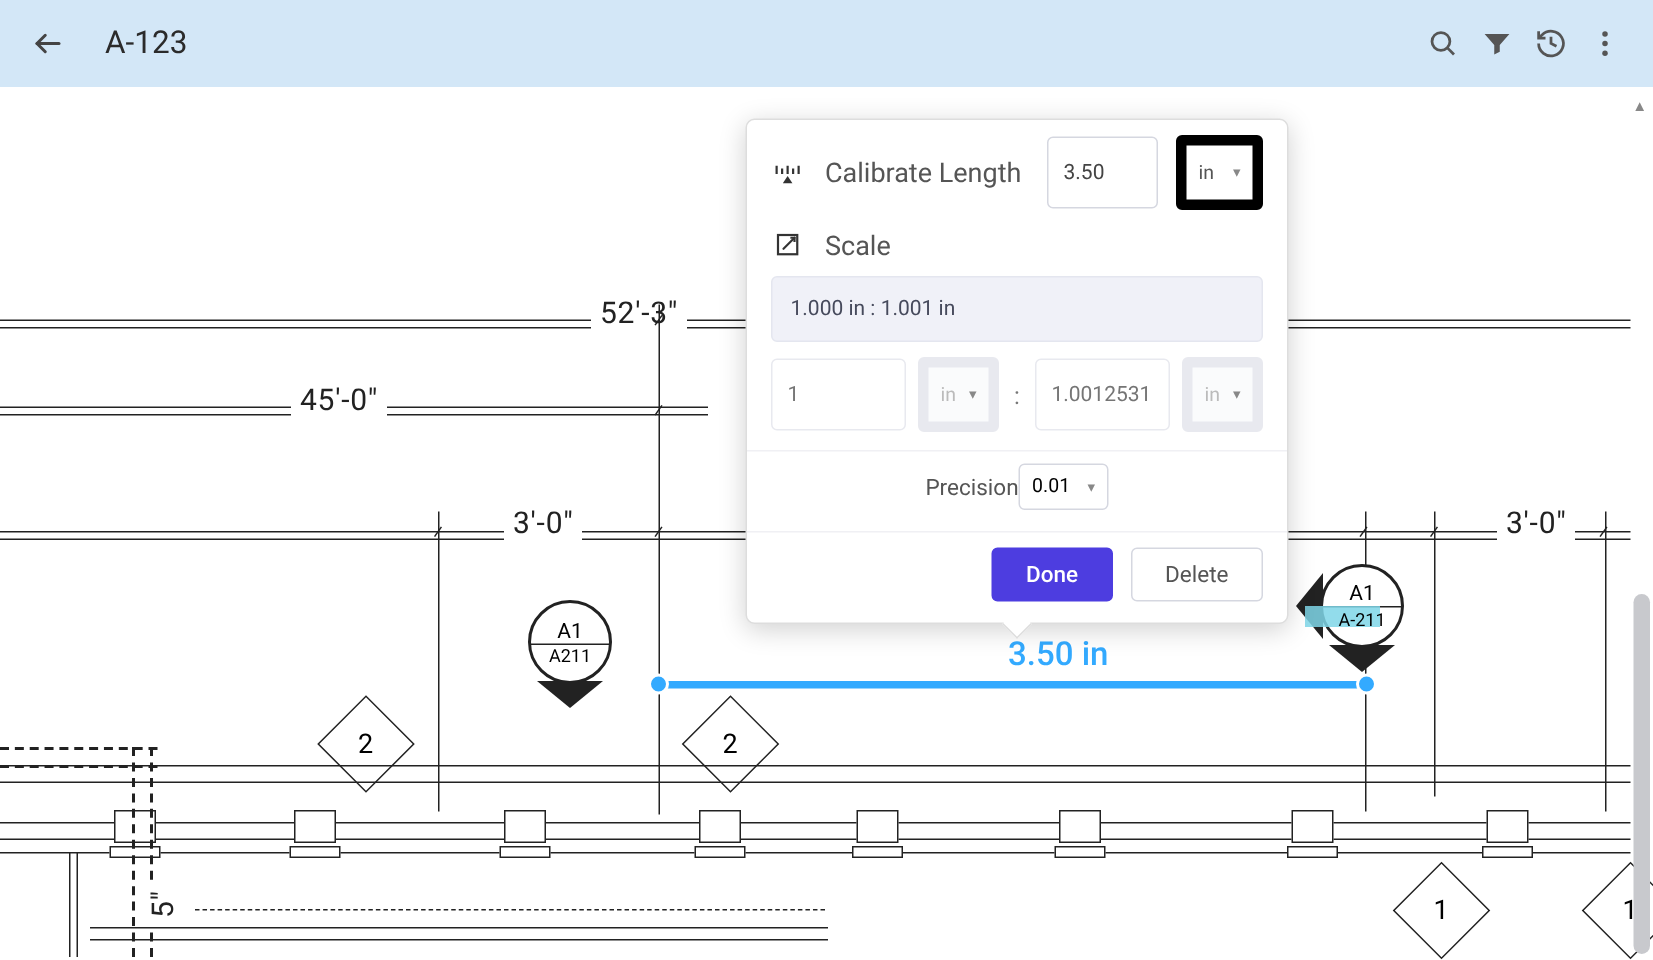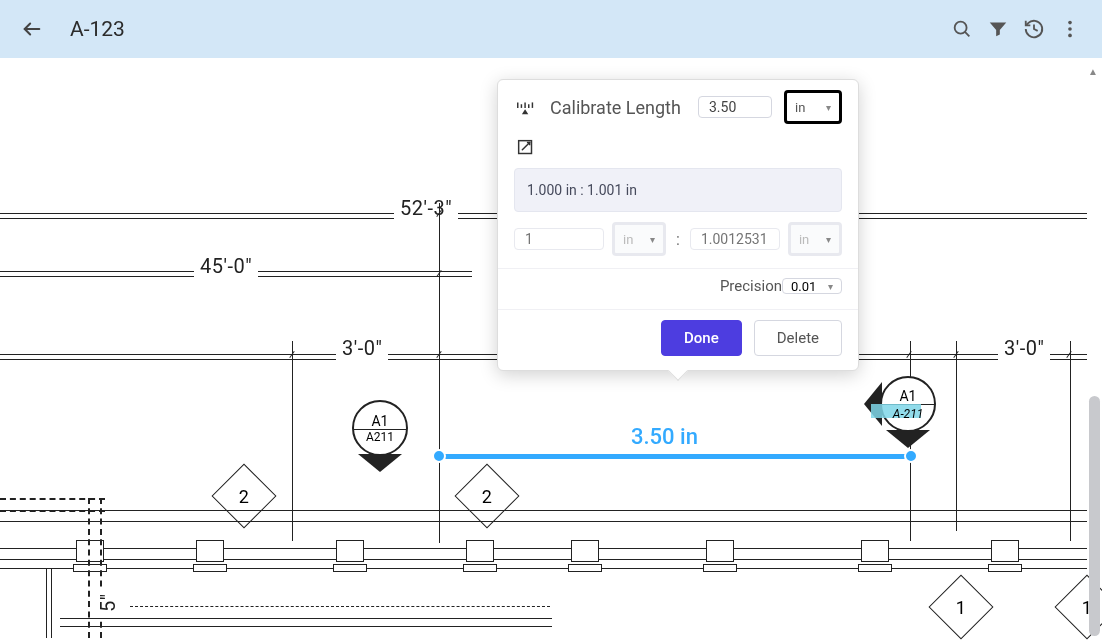--- a/index.html
+++ b/index.html
@@ -104,48 +104,48 @@
   .popup-header {
     background:#eef0f7; padding:12px 16px; font-size:15px; font-weight:600; color:#3a3d4a;
     border-radius:6px 6px 0 0; border-bottom:1px solid #e4e6ef;
   }
   .popup-row {
     display:flex; align-items:center; padding:10px 16px; gap:12px;
   }
   .popup-row .ricon { width:24px; height:24px; display:flex; align-items:center; justify-content:center; }
   .popup-row .rlabel { flex:1; font-size:18px; color:#555; }
   .num-input {
-    width:74px; height:22px; border:1px solid #d5d7e0; border-radius:4px; padding:0 10px;
+    width:74px; height:48px; border:1px solid #d5d7e0; border-radius:4px; padding:0 10px;
     font-size:14px; color:#444;
   }
   .unit-select {
-    width:58px; height:34px; border:3px solid #000000; border-radius:4px;
+    width:58px; height:50px; border:7px solid #000000; border-radius:4px;
     display:flex; align-items:center; justify-content:space-between; padding:0 8px;
     font-size:13px; color:#555; background:#fff;
   }
   .unit-select.disabled { background:#fafbfc; color:#bbb; border-color:#e8e9ef; }
   .chev { font-size:10px; color:#888; }
 
   .scale-readout {
     margin:4px 16px 10px; background:#f0f1f8; border:1px solid #e4e6ef; border-radius:4px;
     padding:13px 12px; font-size:14px; color:#464a5c;
   }
   .scale-inputs {
     display:flex; align-items:center; gap:8px; padding:0 16px 12px;
   }
   .scale-inputs .num-input.disabled { background:#fff; color:#c4c6d0; border-color:#e8e9ef; }
   .colon { color:#777; padding:0 2px; }
 
   .precision-row {
-    display:flex; align-items:center; justify-content:flex-end; padding:8px 16px 14px;
+    display:flex; align-items:center; justify-content:center; padding:8px 16px 14px;
     border-top:1px solid #f0f0f4;
   }
   .precision-row .plabel { font-size:15px; color:#555; }
   .prec-select {
-    width:60px; height:16px; border:1px solid #d5d7e0; border-radius:4px;
+    width:60px; height:31px; border:1px solid #d5d7e0; border-radius:4px;
     display:flex; align-items:center; justify-content:space-between; padding:0 8px; font-size:13px;
   }
 
   .popup-actions {
     display:flex; justify-content:flex-end; gap:12px; padding:10px 16px 14px;
     border-top:1px solid #f0f0f4;
   }
   .btn {
     height:36px; padding:0 22px; border-radius:4px; font-size:15px; border:1px solid #d5d7e0;
     background:#fff; color:#555; cursor:pointer;
@@ -252,21 +252,21 @@
       <span style="font-size:12px">A211</span>
     </div>
     <div class="section-tri"></div>
   </div>
 
   <div class="section-marker" style="left:880px; top:318px;">
     <div class="section-tri-left"></div>
     <div class="section-circle">
       <span>A1</span>
       <div class="section-divider"></div>
-      <div style="position:relative;font-style:italic;">
+      <div style="position:relative;">
         <div class="hl-band" style="left:-22px; width:50px; top:-1px;"></div>
         <span style="font-size:12px; position:relative;">A-211</span>
       </div>
     </div>
     <div class="section-tri"></div>
   </div>
 
   <div class="diamond" style="left:221px; top:415px;">
       <span>2</span>
     </div>
@@ -327,21 +327,21 @@
   <div class="hline" style="top:568px; left:60px; right:550px; border-top-width:1px;"></div>
   <div style="position:absolute; left:130px; top:548px; width:420px; height:1px; border-top:1.5px dashed #222;"></div>
 
   <div style="position:absolute; left:46px; top:510px; height:70px; border-left:1.5px solid #222;"></div>
   <div style="position:absolute; left:51px; top:510px; height:70px; border-left:1.5px solid #222;"></div>
   <div class="dim-text" style="left:96px; top:560px; transform:rotate(-90deg); transform-origin:left top;">5"</div>
 
   <div class="measure-line"></div>
   <div class="measure-handle" style="left:432px;"></div>
   <div class="measure-handle" style="left:904px;"></div>
-  <div class="measure-label" style="left:631px; top:366px;">3.50 in</div>
+  <div class="measure-label" style="left:672px; top:366px;">3.50 in</div>
 
   <div class="popup">
 
     <div class="popup-row">
       <div class="ricon">
         <svg viewBox="0 0 24 24" width="22" height="22" fill="none" stroke="#333" stroke-width="1.6">
             <line x1="3" y1="13" x2="3" y2="7"></line>
             <line x1="7" y1="13" x2="7" y2="9"></line>
             <line x1="11" y1="13" x2="11" y2="7"></line>
             <line x1="15" y1="13" x2="15" y2="9"></line>
@@ -358,20 +358,21 @@
     </div>
 
     <div class="popup-row" style="padding-top:2px; padding-bottom:4px;">
       <div class="ricon">
         <svg viewBox="0 0 24 24" width="22" height="22" fill="none" stroke="#333" stroke-width="1.6">
             <rect x="4" y="4" width="14" height="14"></rect>
             <line x1="8" y1="14" x2="16" y2="6" stroke-linecap="round"></line>
             <polyline points="13 6 16 6 16 9"></polyline>
           </svg>
       </div>
+      <div class="rlabel">Scale</div>
     </div>
 
     <div class="scale-readout">1.000 in : 1.001 in</div>
 
     <div class="scale-inputs">
       <input class="num-input disabled" style="width: 90px;" disabled="" placeholder="1">
       <div class="unit-select disabled">
         <span>in</span>
           <span class="chev">▾</span>
       </div>

